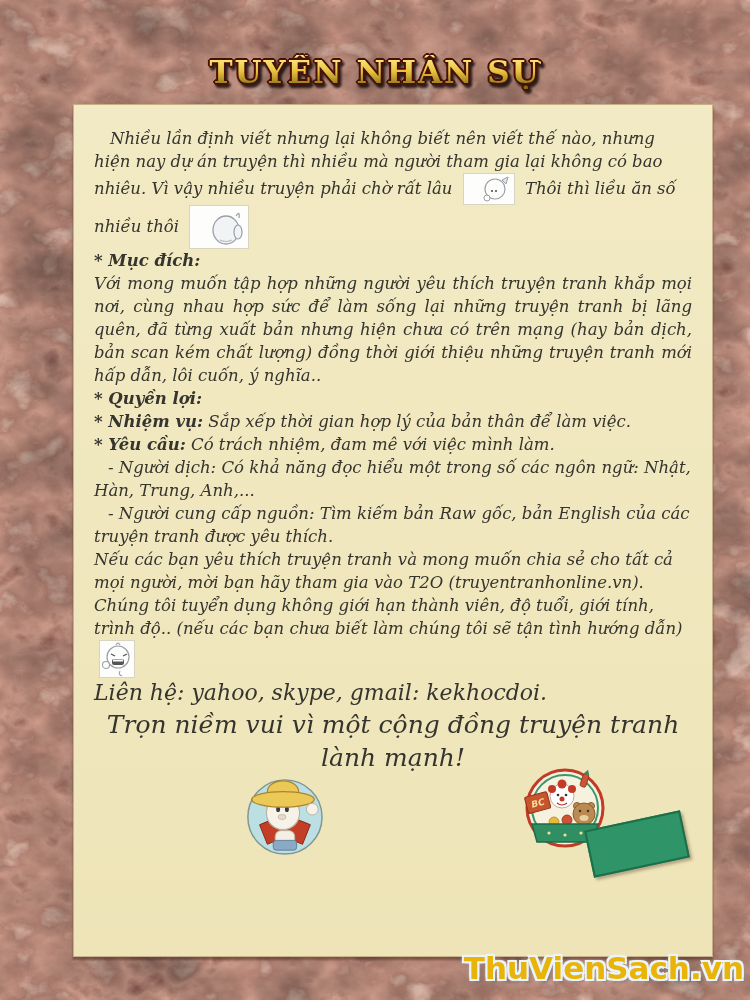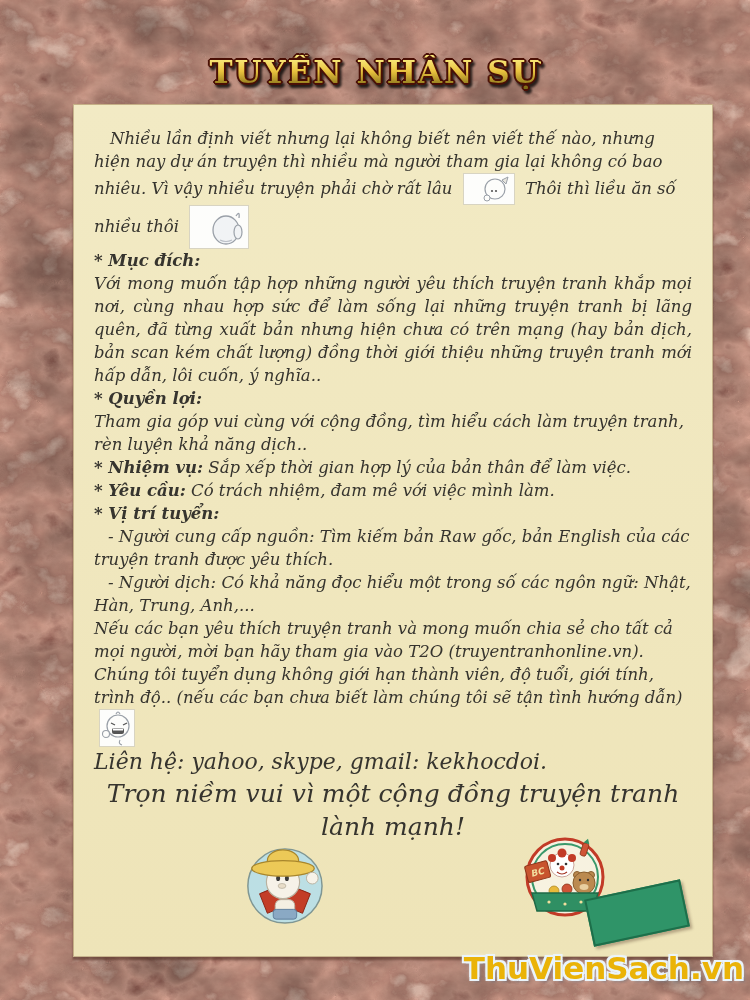--- a/index.html
+++ b/index.html
@@ -143,34 +143,32 @@
       <path d="M30,10 q4,-6 3,2" fill="none" stroke="#9aa0a8" stroke-width="1.3"></path>
       <ellipse cx="32" cy="26" rx="4" ry="7" fill="#f1f3f5" stroke="#9aa0a8" stroke-width="1.2"></ellipse>
       <path d="M14,34 q6,3 12,0" fill="none" stroke="#b9bec6" stroke-width="1.2"></path>
     </svg></span>
   </p>
 
   <p class="heading">* Mục đích:</p>
   <p class="para just">Với mong muốn tập hợp những người yêu thích truyện tranh khắp mọi nơi, cùng nhau hợp sức để làm sống lại những truyện tranh bị lãng quên, đã từng xuất bản nhưng hiện chưa có trên mạng (hay bản dịch, bản scan kém chất lượng) đồng thời giới thiệu những truyện tranh mới hấp dẫn, lôi cuốn, ý nghĩa..</p>
 
   <p class="heading">* Quyền lợi:</p>
-  <p class="para">Tham gia góp vui cùng với cộng đồng, tìm hiểu cách làm truyện tranh, rèn luyện khả năng dịch..</p>
 
   <p class="inlinehead">
     <b>* Nhiệm vụ:</b>
     <span>Sắp xếp thời gian hợp lý của bản thân để làm việc.</span>
   </p>
   <p class="inlinehead">
     <b>* Yêu cầu:</b>
     <span>Có trách nhiệm, đam mê với việc mình làm.</span>
   </p>
 
-  <p class="heading">* Vị trí tuyển:</p>
+  <p class="para vtitem">- Người dịch: Có khả năng đọc hiểu một trong số các ngôn ngữ: Nhật, Hàn, Trung, Anh,...</p>
   <p class="para vtitem">- Người cung cấp nguồn: Tìm kiếm bản Raw gốc, bản English của các truyện tranh được yêu thích.</p>
-  <p class="para vtitem">- Người dịch: Có khả năng đọc hiểu một trong số các ngôn ngữ: Nhật, Hàn, Trung, Anh,...</p>
 
   <p class="para closing">
     <span>Nếu các bạn yêu thích truyện tranh và mong muốn chia sẻ cho tất cả mọi người, mời bạn hãy tham gia vào T2O (truyentranhonline.vn). Chúng tôi tuyển dụng không giới hạn thành viên, độ tuổi, giới tính, trình độ.. (nếu các bạn chưa biết làm chúng tôi sẽ tận tình hướng dẫn)</span>
     <span class="emote"><svg width="34" height="36" viewBox="0 0 34 36">
       <circle cx="18" cy="16" r="11" fill="#fdfdfb" stroke="#9aa0a8" stroke-width="1.2"></circle>
       <path d="M16,4 q2,-4 4,0" fill="none" stroke="#9aa0a8" stroke-width="1.1"></path>
       <path d="M11,13 l4,2 M23,15 l4,-2" stroke="#555" stroke-width="1.3" fill="none"></path>
       <rect x="12" y="18" width="12" height="6" rx="2" fill="#555"></rect>
       <rect x="13" y="18.5" width="10" height="2" fill="#fff"></rect>
       <circle cx="6" cy="24" r="3.5" fill="#fdfdfb" stroke="#9aa0a8" stroke-width="1.1"></circle>

